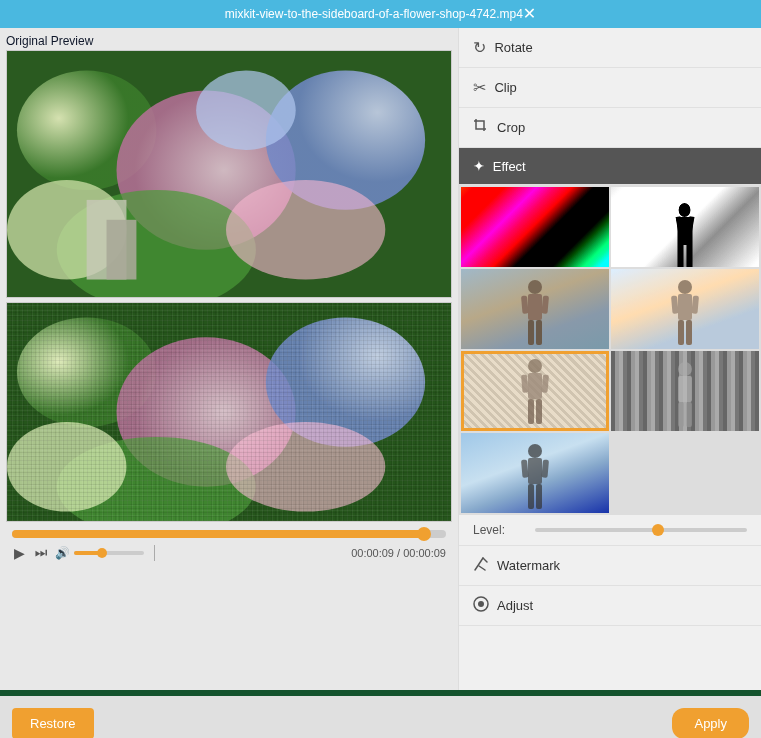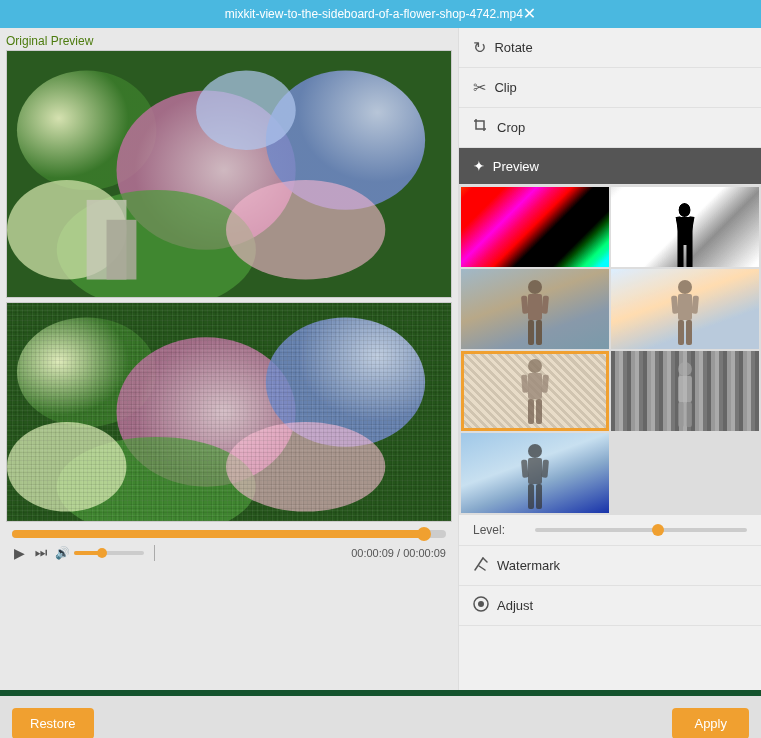--- a/index.html
+++ b/index.html
@@ -33,21 +33,21 @@
     .left-panel {
       width: 458px;
       background: #e8e8e8;
       display: flex;
       flex-direction: column;
       padding: 6px;
       gap: 4px;
     }
 
     .preview-section { display: flex; flex-direction: column; }
-    .preview-label { font-size: 12px; color: #4d7c0f; margin-bottom: 2px; }
+    .preview-label { font-size: 12px; color: #0f172a; margin-bottom: 2px; }
 
     .preview-img {
       width: 446px;
       height: 248px;
       overflow: hidden;
       border: 1px solid #ccc;
     }
     .preview-img-output {
       width: 446px;
       height: 220px;
@@ -245,21 +245,21 @@
       border-radius: 4px;
       padding: 8px 18px;
       cursor: pointer;
       font-size: 13px;
     }
     .btn-group { display: flex; gap: 8px; }
     .btn-apply {
       background: #f0a030;
       color: white;
       border: none;
-      border-radius: 4px;
+      border-radius: 12px;
       padding: 8px 22px;
       cursor: pointer;
       font-size: 13px;
     }
     .btn-cancel {
       background: #f0a030;
       color: white;
       border: none;
       border-radius: 4px;
       padding: 8px 18px;
@@ -415,21 +415,21 @@
             <svg width="16" height="16" viewBox="0 0 16 16" fill="none" stroke="#555" stroke-width="1.5">
               <path d="M3 1v10h10"></path>
               <path d="M1 3h10v10"></path>
             </svg>
           </span>
           <span>Crop</span>
         </div>
 
         <div class="menu-item active">
           <span class="menu-icon" style="font-size:14px;">✦</span>
-          <span>Preview</span>
+          <span>Effect</span>
         </div>
 
         <div class="effect-grid">
 
           <div class="effect-thumb eff-0" style="background:linear-gradient(135deg,#ff6600,#ff0088,#000,#00ffcc);filter:contrast(2) saturate(2);"></div>
           <div class="effect-thumb eff-1" style="background:linear-gradient(135deg,#bbb,#fff,#888,#ccc);filter:grayscale(1) contrast(1.8);">
             <svg style="position:absolute;bottom:0;left:50%;transform:translateX(-50%)" width="35" height="65" viewBox="0 0 35 65">
               <ellipse cx="17" cy="8" rx="6" ry="7" fill="#333"></ellipse>
               <rect x="10" y="15" width="15" height="28" fill="#333"></rect>
               <rect x="8" y="15" width="5" height="20" fill="#333" transform="rotate(-10 8 15)"></rect>

